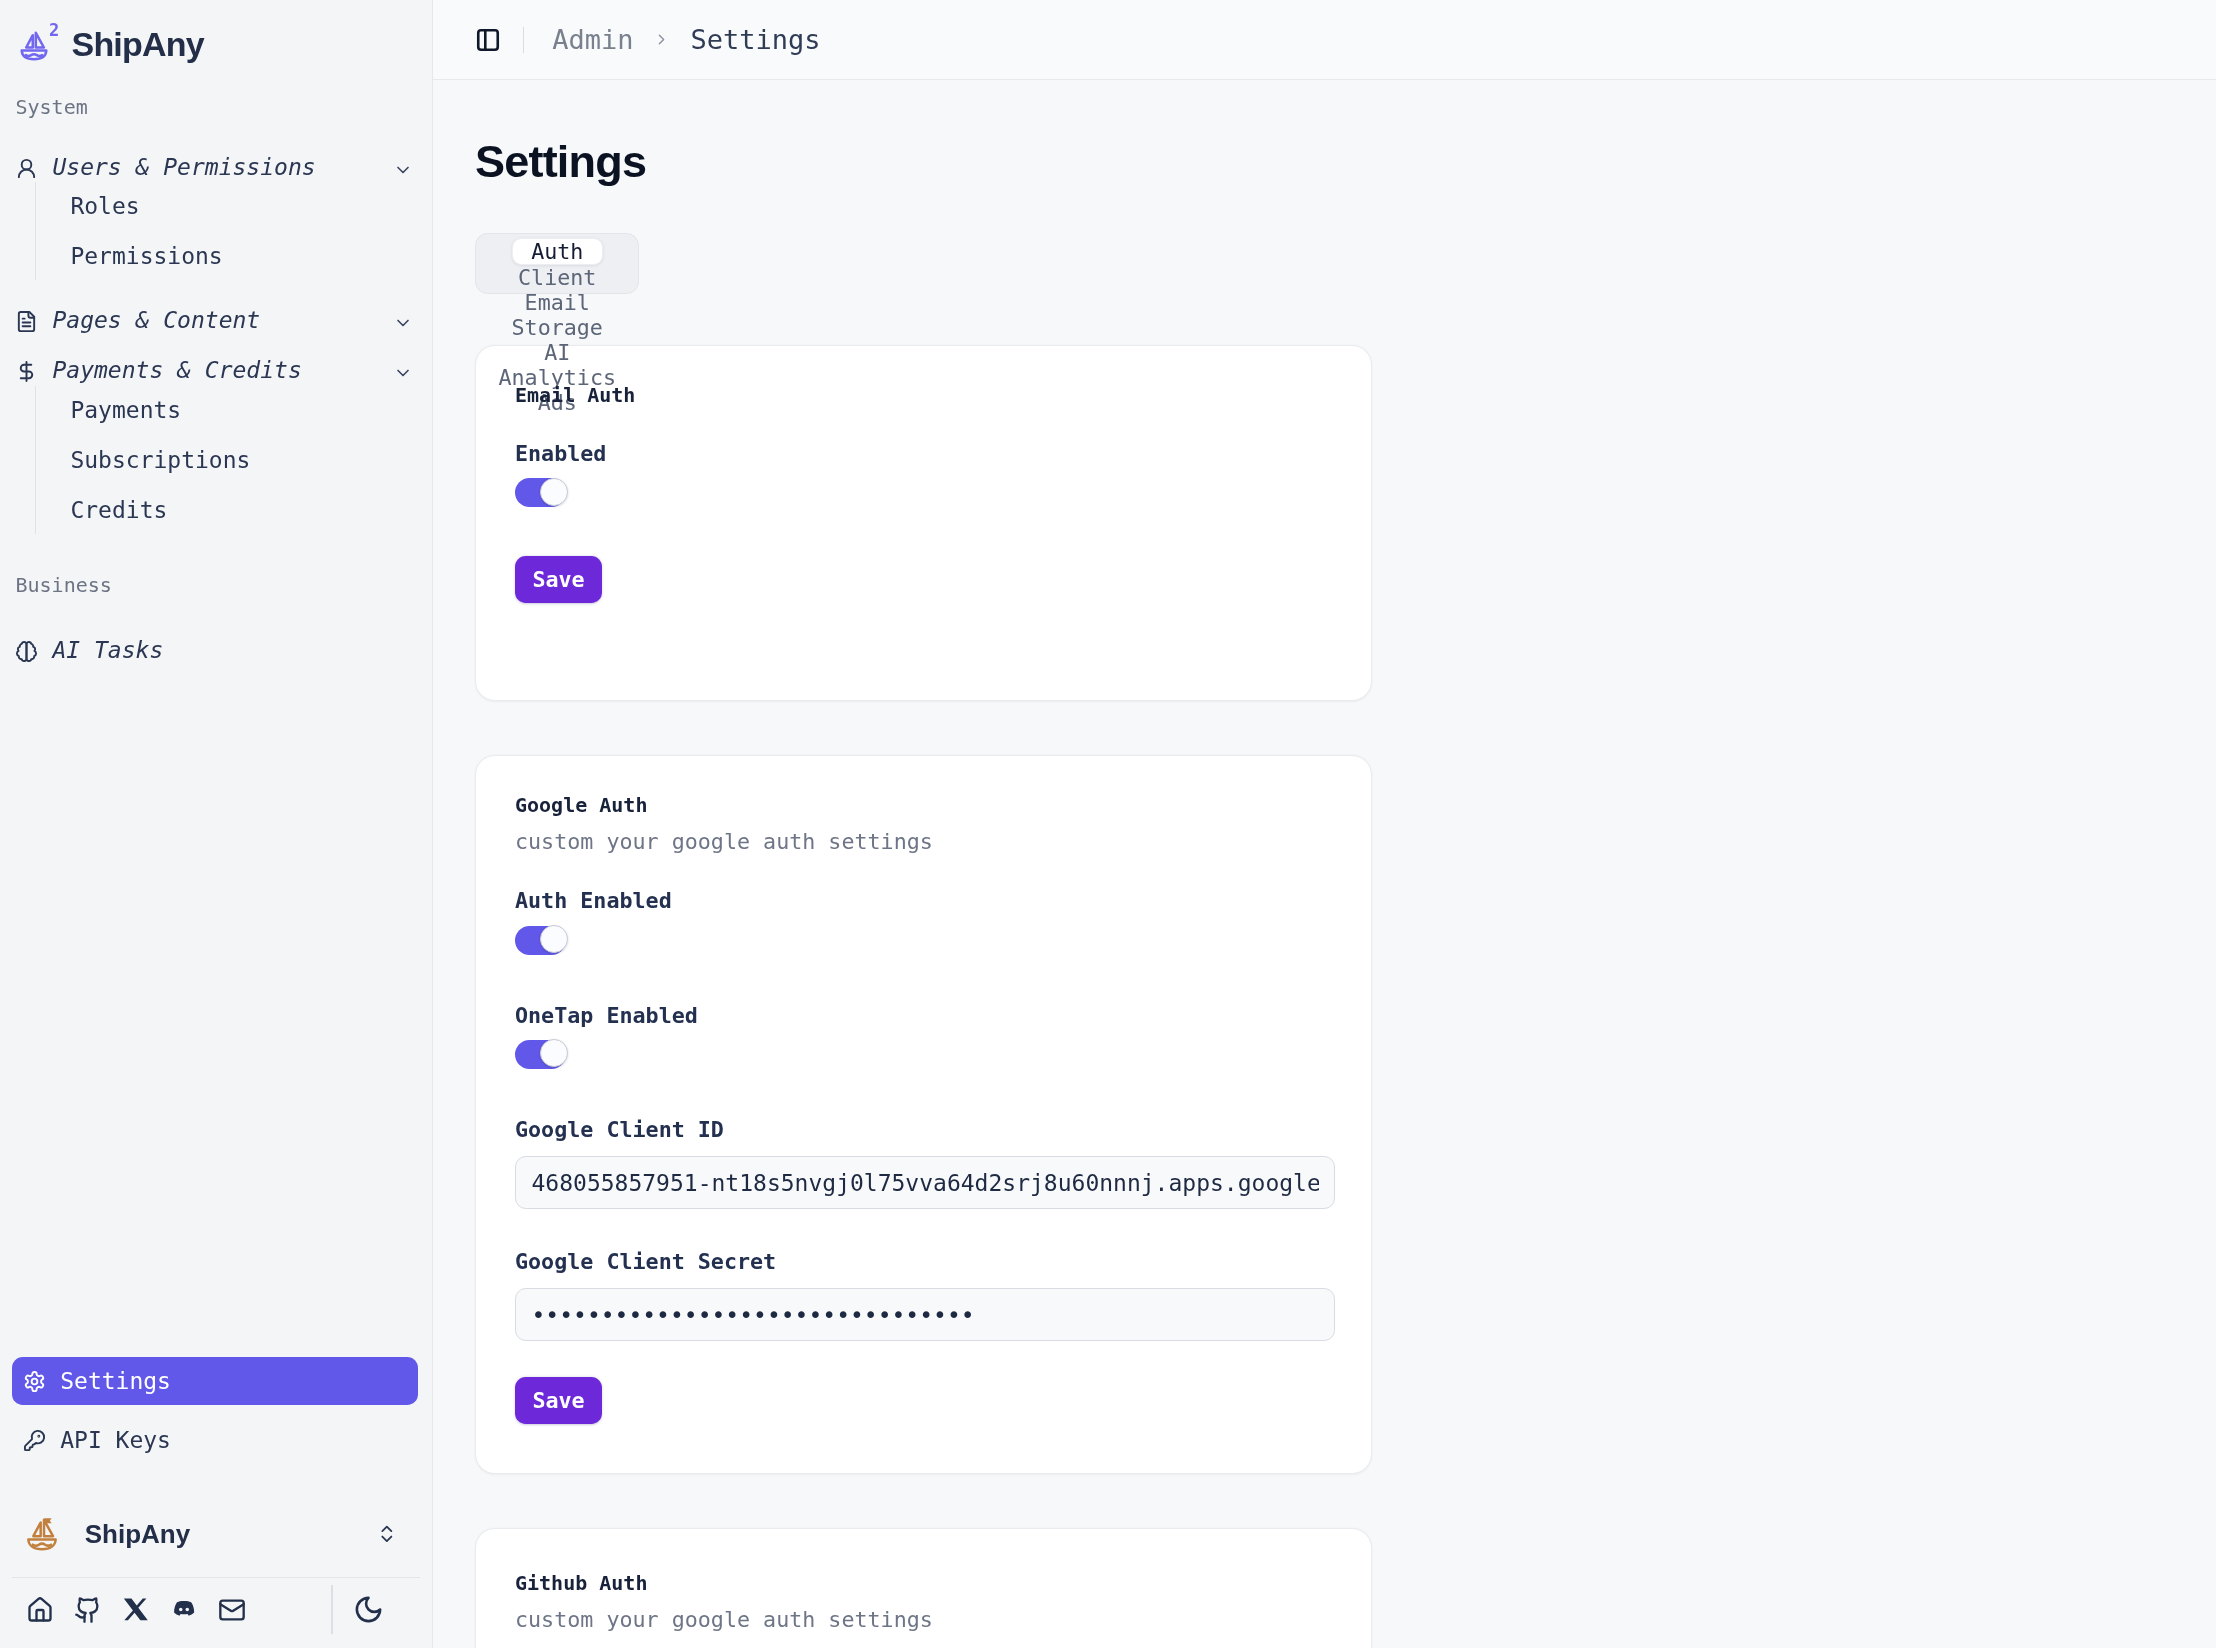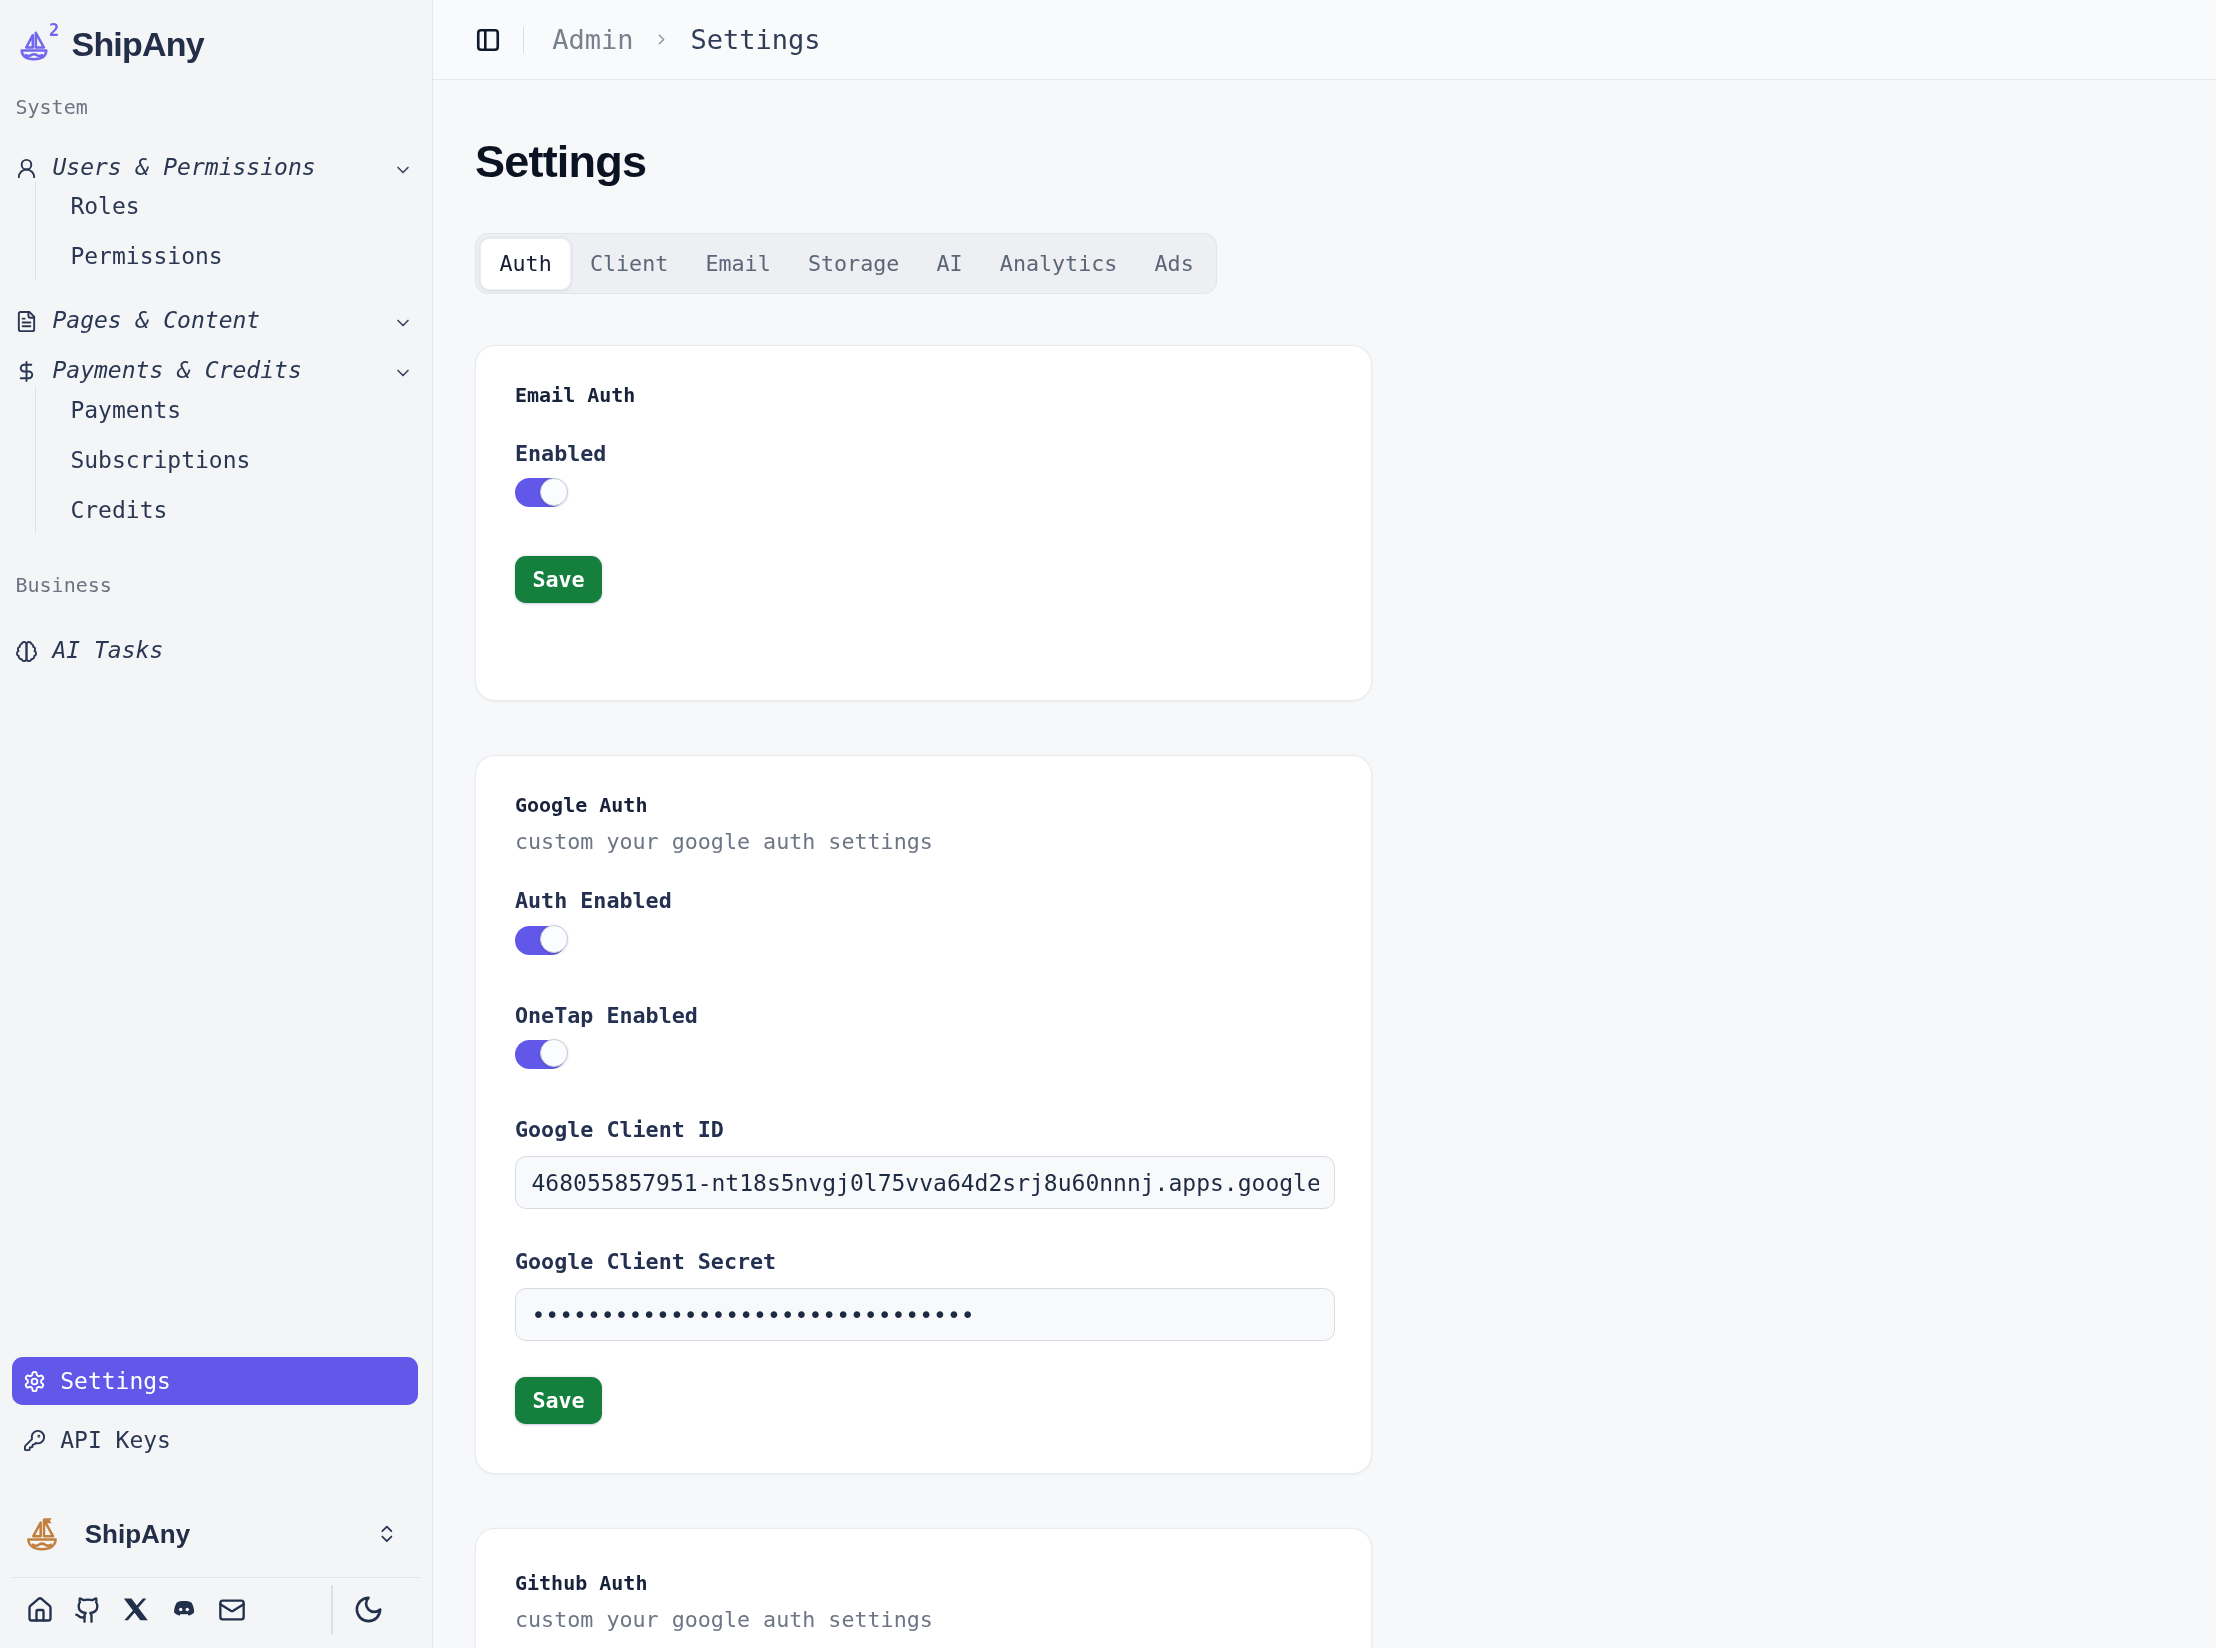--- a/index.html
+++ b/index.html
@@ -85,21 +85,21 @@
   .crumb-current { color:#303c56; font-weight:500; }
 
   .content { padding:0 0 0 42px; }
   .page-title {
     margin-top:56px; font-family:"Liberation Sans","DejaVu Sans",sans-serif;
     font-size:45px; font-weight:800; color:#0b1222; letter-spacing:-0.8px;
   }
   .tabs {
     margin-top:45px; display:inline-flex; align-items:center;
     background:#edeff3; border:1.5px solid #e3e5e9; border-radius:12.4px;
-    padding:3.9px; height:61px;
+    padding:3.9px; height:61px;flex-direction:column;
   }
   .tab {
     height:52px; display:flex; align-items:center; padding:0 18.6px;
     font-size:21.7px; color:#5d6678; border-radius:9.3px; cursor:pointer; white-space:nowrap;
   }
   .tab.active {
     background:#ffffff; color:#141d33; font-weight:500;
     box-shadow:0 0.8px 3.1px rgba(20,25,45,.10); border:0.8px solid #eceef2;
   }
 
@@ -127,21 +127,21 @@
     box-shadow:0 0.8px 2.3px rgba(20,25,45,.18);
   }
   .text-input {
     display:block; margin-top:14px; width:820px; height:53px;
     border:1.5px solid #d8dbe1; border-radius:10.8px; background:#f8f9fb;
     padding:0 15.5px; font-family:"DejaVu Sans Mono","Liberation Mono",monospace;
     font-size:23px; color:#1e2942; outline:none; white-space:nowrap; overflow:hidden;
   }
   .save-btn {
     margin-top:49px; width:87px; height:47px; border:none; border-radius:10.8px;
-    background:#15803d; color:#ffffff; font-family:"DejaVu Sans Mono","Liberation Mono",monospace;
+    background:#6d28d9; color:#ffffff; font-family:"DejaVu Sans Mono","Liberation Mono",monospace;
     font-size:21.7px; font-weight:600; cursor:pointer;
     box-shadow:0 0.8px 2.3px rgba(40,40,120,.25); display:block;
   }
   .save-btn.tight { margin-top:36px; }
   .hidden-defs { position:absolute; width:0; height:0; overflow:hidden; }
 </style>
 </head>
 <body>
 
 <svg class="hidden-defs" xmlns="http://www.w3.org/2000/svg">

